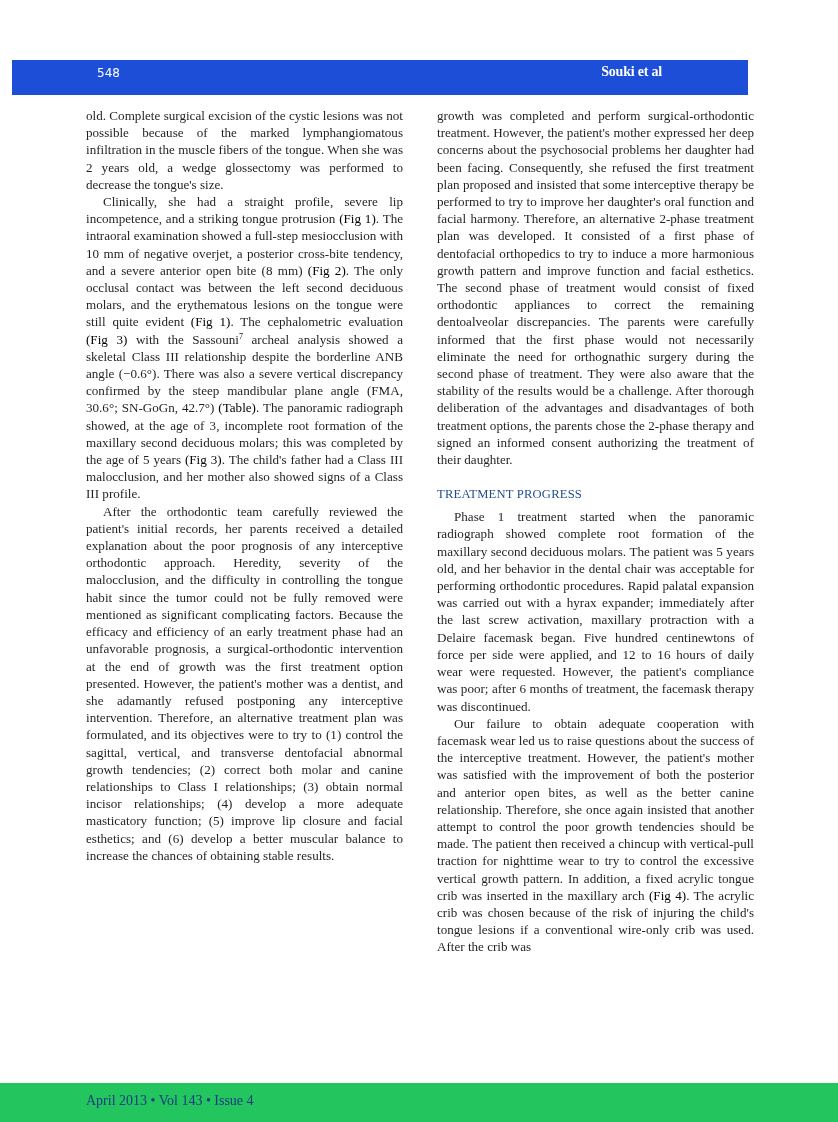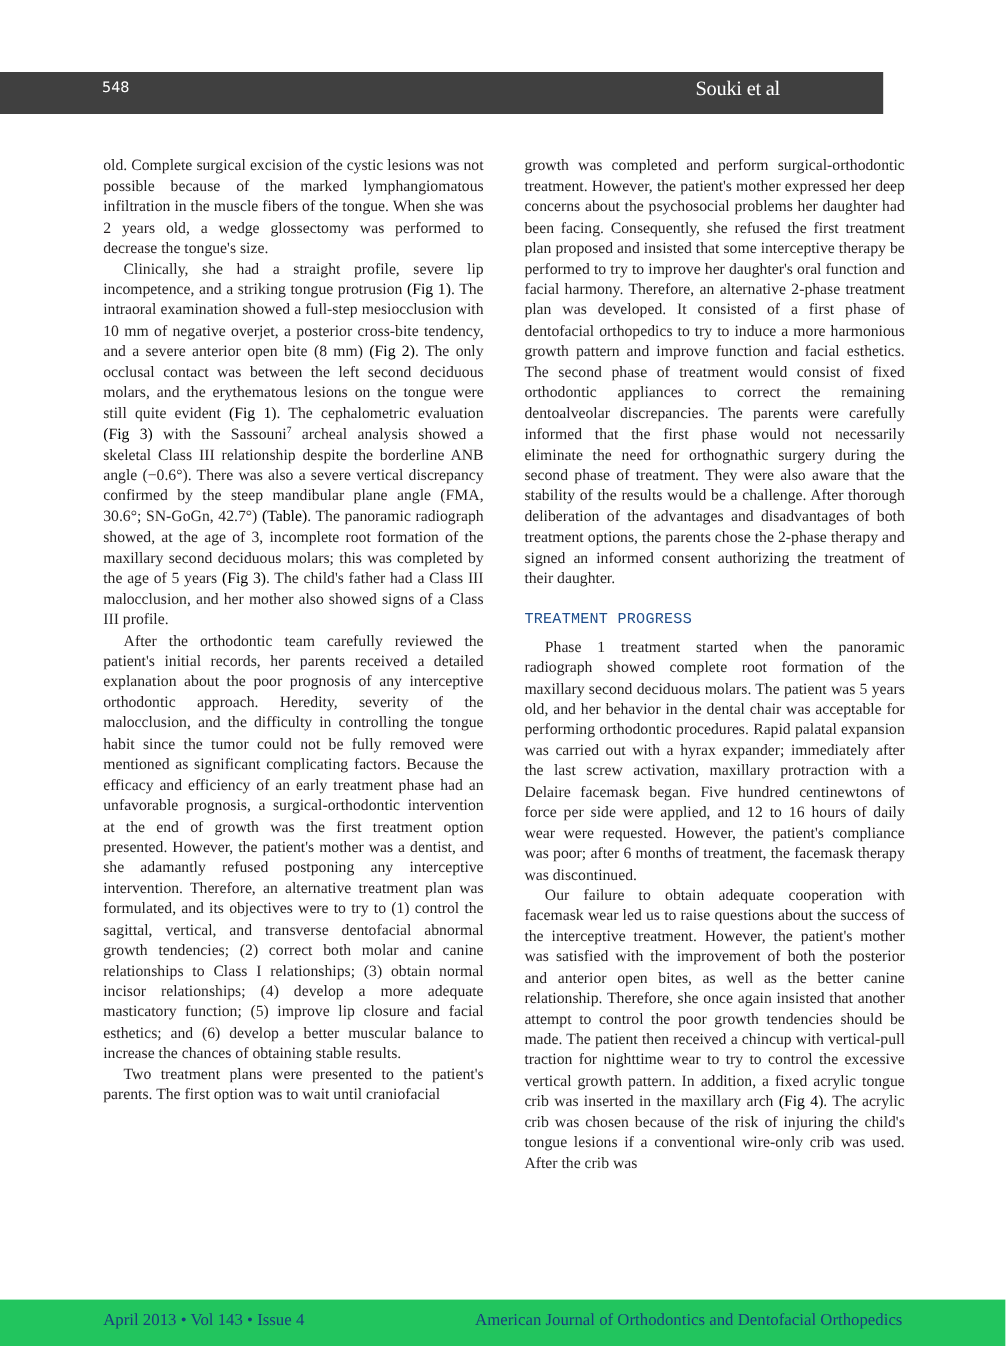--- a/index.html
+++ b/index.html
@@ -1,39 +1,39 @@
 <!DOCTYPE html>
 <html><head>
 <meta charset="utf-8">
 <style>
   html, body { margin: 0; padding: 0; }
   body {
     width: 838px; height: 1122px; background: #ffffff; position: relative; overflow: hidden;
     font-family: "Liberation Serif", "DejaVu Serif", serif; color: #231f20;
   }
   .header-bar {
-    position: absolute; left: 0; top: 60px; width: 736px; height: 35px;
-    background: #404040; color: #ffffff;
+    position: absolute; left: 12px; top: 60px; width: 736px; height: 35px;
+    background: #1d4ed8; color: #ffffff;
   }
   .header-bar .page-num {
     position: absolute; left: 85px; top: 6px; font-family: "DejaVu Sans", sans-serif; font-size: 12px;
   }
   .header-bar .running-head {
-    position: absolute; right: 86px; top: 4px; font-size: 17px; font-weight: normal; letter-spacing: -0.2px;
+    position: absolute; right: 86px; top: 4px; font-size: 14px; font-weight: bold; letter-spacing: -0.2px;
   }
   .column {
-    position: absolute; top: 129px; width: 317px;
+    position: absolute; top: 107px; width: 317px;
     font-size: 13.1px; line-height: 17.2px; text-align: justify; hyphens: none;
   }
   .col-left { left: 86px; }
   .col-right { left: 437px; }
   .column p { margin: 0; text-indent: 17px; }
   .column p.no-indent { text-indent: 0; }
   .section-heading {
-    font-family: Liberation Mono, monospace; font-size: 12.6px;
+    font-family: Liberation Serif, serif; font-size: 12.6px;
     color: #1f4e8c; letter-spacing: 0.2px; margin: 21px 0 5px 0; text-indent: 0; line-height: 17px;
   }
   .ref { color: #000000; }
   sup { font-size: 8px; line-height: 0; }
   .footer-bar {
     position: absolute; left: 0; top: 1083px; width: 838px; height: 47px; background: #22c55e;
   }
   .footer-bar .issue-info {
     position: absolute; left: 86px; top: 10px; font-size: 14px; color: #1b3b80;
   }
@@ -46,26 +46,24 @@
 
 <div class="header-bar">
   <span class="page-num">548</span>
   <span class="running-head">Souki et al</span>
 </div>
 
 <div class="column col-left">
   <p class="no-indent">old. Complete surgical excision of the cystic lesions was not possible because of the marked lymphangiomatous infiltration in the muscle fibers of the tongue. When she was 2 years old, a wedge glossectomy was performed to decrease the tongue's size.</p>
   <p><span>Clinically, she had a straight profile, severe lip incompetence, and a striking tongue protrusion </span><span class="ref">(Fig 1)</span><span>. The intraoral examination showed a full-step mesiocclusion with 10 mm of negative overjet, a posterior cross-bite tendency, and a severe anterior open bite (8 mm) </span><span class="ref">(Fig 2)</span><span>. The only occlusal contact was between the left second deciduous molars, and the erythematous lesions on the tongue were still quite evident </span><span class="ref">(Fig 1)</span><span>. The cephalometric evaluation </span><span class="ref">(Fig 3)</span><span> with the Sassouni</span><sup class="ref">7</sup><span> archeal analysis showed a skeletal Class III relationship despite the borderline ANB angle (−0.6°). There was also a severe vertical discrepancy confirmed by the steep mandibular plane angle (FMA, 30.6°; SN-GoGn, 42.7°) </span><span class="ref">(Table)</span><span>. The panoramic radiograph showed, at the age of 3, incomplete root formation of the maxillary second deciduous molars; this was completed by the age of 5 years </span><span class="ref">(Fig 3)</span><span>. The child's father had a Class III malocclusion, and her mother also showed signs of a Class III profile.</span></p>
   <p>After the orthodontic team carefully reviewed the patient's initial records, her parents received a detailed explanation about the poor prognosis of any interceptive orthodontic approach. Heredity, severity of the malocclusion, and the difficulty in controlling the tongue habit since the tumor could not be fully removed were mentioned as significant complicating factors. Because the efficacy and efficiency of an early treatment phase had an unfavorable prognosis, a surgical-orthodontic intervention at the end of growth was the first treatment option presented. However, the patient's mother was a dentist, and she adamantly refused postponing any interceptive intervention. Therefore, an alternative treatment plan was formulated, and its objectives were to try to (1) control the sagittal, vertical, and transverse dentofacial abnormal growth tendencies; (2) correct both molar and canine relationships to Class I relationships; (3) obtain normal incisor relationships; (4) develop a more adequate masticatory function; (5) improve lip closure and facial esthetics; and (6) develop a better muscular balance to increase the chances of obtaining stable results.</p>
-  <p>Two treatment plans were presented to the patient's parents. The first option was to wait until craniofacial</p>
 </div>
 
 <div class="column col-right">
   <p class="no-indent">growth was completed and perform surgical-orthodontic treatment. However, the patient's mother expressed her deep concerns about the psychosocial problems her daughter had been facing. Consequently, she refused the first treatment plan proposed and insisted that some interceptive therapy be performed to try to improve her daughter's oral function and facial harmony. Therefore, an alternative 2-phase treatment plan was developed. It consisted of a first phase of dentofacial orthopedics to try to induce a more harmonious growth pattern and improve function and facial esthetics. The second phase of treatment would consist of fixed orthodontic appliances to correct the remaining dentoalveolar discrepancies. The parents were carefully informed that the first phase would not necessarily eliminate the need for orthognathic surgery during the second phase of treatment. They were also aware that the stability of the results would be a challenge. After thorough deliberation of the advantages and disadvantages of both treatment options, the parents chose the 2-phase therapy and signed an informed consent authorizing the treatment of their daughter.</p>
   <div class="section-heading" style="margin-top:18px;">TREATMENT PROGRESS</div>
   <p>Phase 1 treatment started when the panoramic radiograph showed complete root formation of the maxillary second deciduous molars. The patient was 5 years old, and her behavior in the dental chair was acceptable for performing orthodontic procedures. Rapid palatal expansion was carried out with a hyrax expander; immediately after the last screw activation, maxillary protraction with a Delaire facemask began. Five hundred centinewtons of force per side were applied, and 12 to 16 hours of daily wear were requested. However, the patient's compliance was poor; after 6 months of treatment, the facemask therapy was discontinued.</p>
   <p><span>Our failure to obtain adequate cooperation with facemask wear led us to raise questions about the success of the interceptive treatment. However, the patient's mother was satisfied with the improvement of both the posterior and anterior open bites, as well as the better canine relationship. Therefore, she once again insisted that another attempt to control the poor growth tendencies should be made. The patient then received a chincup with vertical-pull traction for nighttime wear to try to control the excessive vertical growth pattern. In addition, a fixed acrylic tongue crib was inserted in the maxillary arch </span><span class="ref">(Fig 4)</span><span>. The acrylic crib was chosen because of the risk of injuring the child's tongue lesions if a conventional wire-only crib was used. After the crib was</span></p>
 </div>
 
 <div class="footer-bar">
   <span class="issue-info">April 2013 • Vol 143 • Issue 4</span>
-  <span class="journal-name">American Journal of Orthodontics and Dentofacial Orthopedics</span>
 </div>
 
 </body></html>

